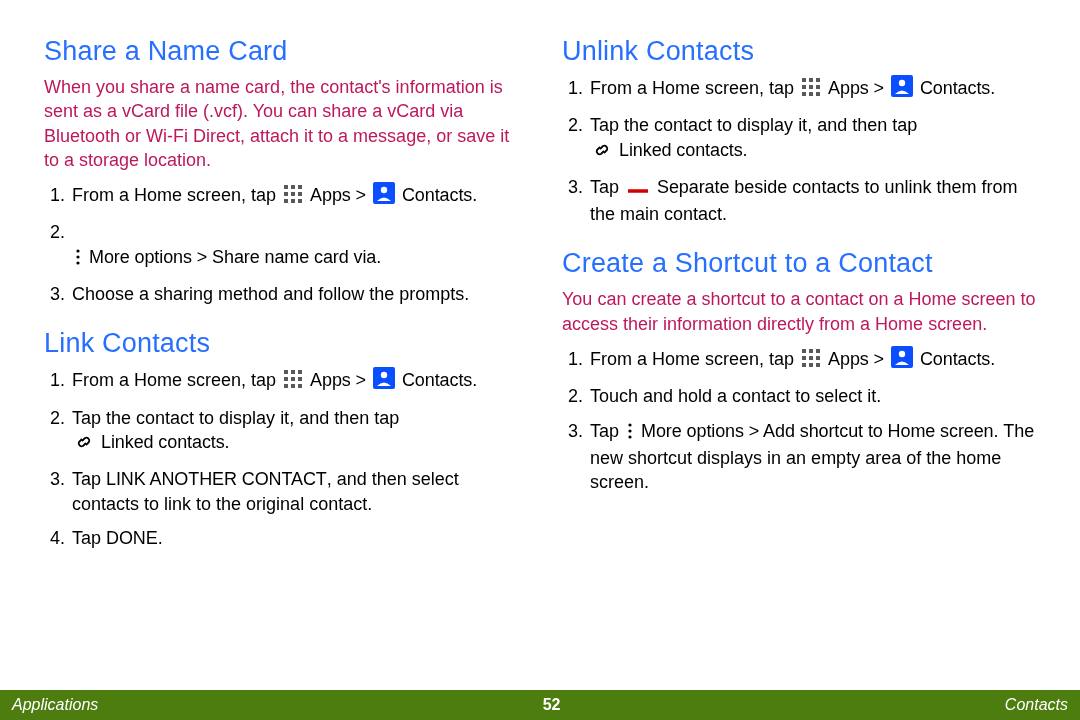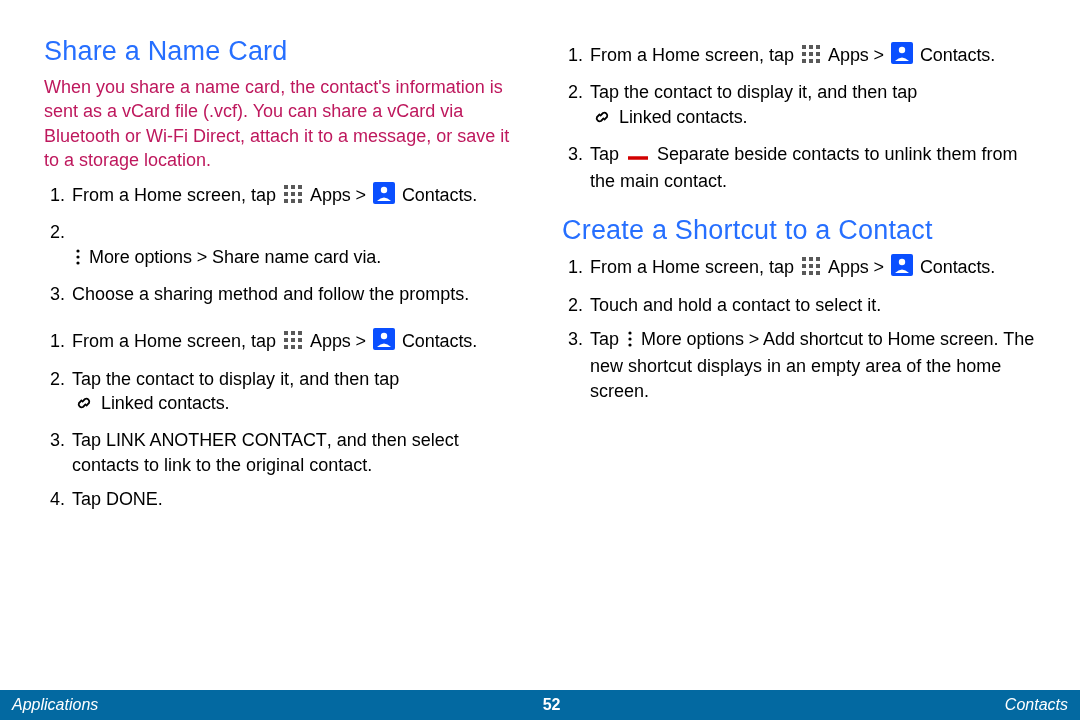--- a/index.html
+++ b/index.html
@@ -52,21 +52,21 @@
     display: inline-block;
     vertical-align: -3px;
     margin: 0 2px;
   }
   .footer {
     position: absolute;
     left: 0;
     right: 0;
     bottom: 0;
     height: 30px;
-    background: #0369a1;
+    background: #4d7c0f;
     color: #fff;
     display: flex;
     align-items: center;
     justify-content: space-between;
     padding: 0 12px;
     font-size: 16px;
   }
   .footer .left, .footer .right { font-style: italic; }
   .footer .center { font-style: normal; font-weight: bold; }
 
@@ -120,20 +120,21 @@
               <circle cx="4" cy="3" r="1.6"></circle>
               <circle cx="4" cy="9" r="1.6"></circle>
               <circle cx="4" cy="15" r="1.6"></circle>
             </svg>
         </span>
         <span class="b">More options &gt; Share name card via</span><span>.</span>
       </li>
       <li>Choose a sharing method and follow the prompts.</li>
     </ol>
 
+    <h2>Link Contacts</h2>
     <ol>
       <li>
         <span>From a Home screen, tap </span>
         <span class="ic">
           <svg width="20" height="20" viewBox="0 0 20 20" class="apps-icon">
               <rect x="1" y="1" width="4" height="4"></rect>
               <rect x="8" y="1" width="4" height="4"></rect>
               <rect x="15" y="1" width="4" height="4"></rect>
               <rect x="1" y="8" width="4" height="4"></rect>
               <rect x="8" y="8" width="4" height="4"></rect>
@@ -167,20 +168,21 @@
         <span>Tap </span><span class="b">LINK ANOTHER CONTACT</span><span>, and then select contacts to link to the original contact.</span>
       </li>
       <li>
         <span>Tap </span><span class="b">DONE</span><span>.</span>
       </li>
     </ol>
   </div>
 
   <div class="col">
 
+    <h2>Unlink Contacts</h2>
     <ol>
       <li>
         <span>From a Home screen, tap </span>
         <span class="ic">
           <svg width="20" height="20" viewBox="0 0 20 20" class="apps-icon">
               <rect x="1" y="1" width="4" height="4"></rect>
               <rect x="8" y="1" width="4" height="4"></rect>
               <rect x="15" y="1" width="4" height="4"></rect>
               <rect x="1" y="8" width="4" height="4"></rect>
               <rect x="8" y="8" width="4" height="4"></rect>
@@ -215,20 +217,21 @@
         <span class="ic">
           <svg width="24" height="10" viewBox="0 0 24 10">
               <line class="minus" x1="2" y1="5" x2="22" y2="5"></line>
             </svg>
         </span>
         <span class="b">Separate</span><span> beside contacts to unlink them from the main contact.</span>
       </li>
     </ol>
 
     <h2>Create a Shortcut to a Contact</h2>
+    <p class="para">You can create a shortcut to a contact on a Home screen to access their information directly from a Home screen.</p>
     <ol>
       <li>
         <span>From a Home screen, tap </span>
         <span class="ic">
           <svg width="20" height="20" viewBox="0 0 20 20" class="apps-icon">
               <rect x="1" y="1" width="4" height="4"></rect>
               <rect x="8" y="1" width="4" height="4"></rect>
               <rect x="15" y="1" width="4" height="4"></rect>
               <rect x="1" y="8" width="4" height="4"></rect>
               <rect x="8" y="8" width="4" height="4"></rect>

